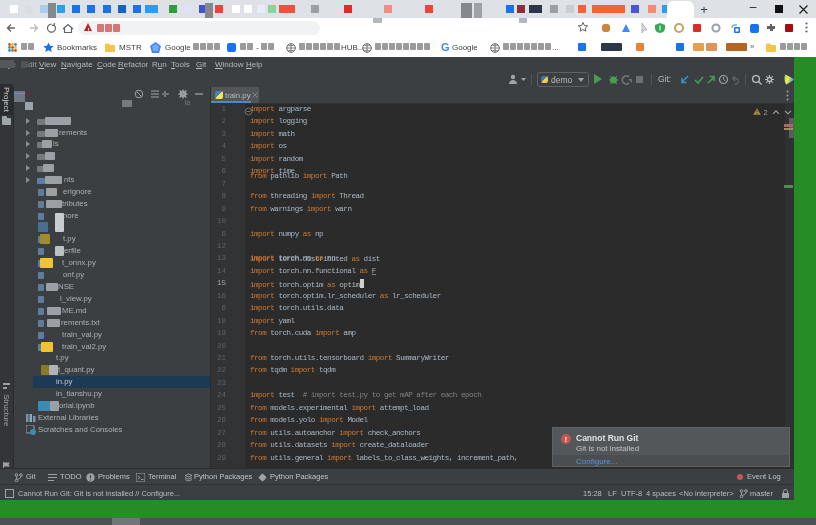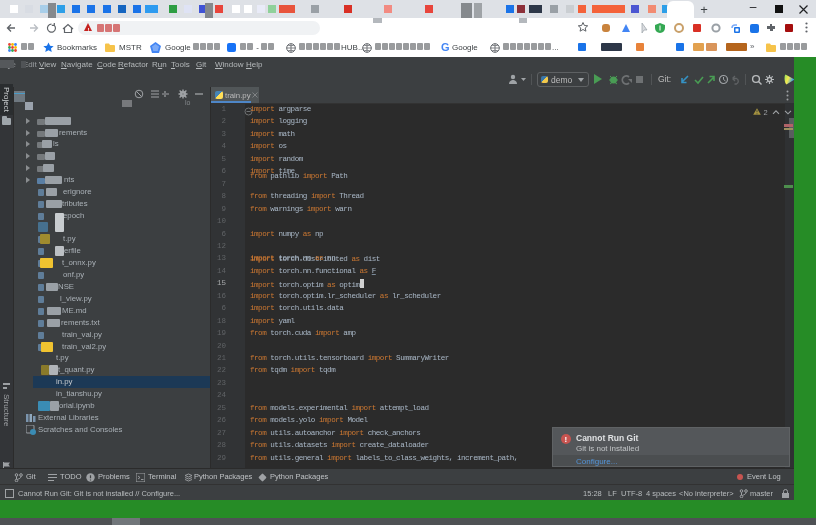--- a/index.html
+++ b/index.html
@@ -347,21 +347,21 @@
       <i class="blur" style="left:32px;width:11px;position:absolute;top:1px"></i>
       <span style="position:absolute;left:49px">erignore</span>
     </div>
 <div class="trow" style="top:112px">
       <i class="fico" style="left:24px"></i>
       <i class="blur" style="left:32px;width:16px;position:absolute;top:1px"></i>
       <span style="position:absolute;left:48px">tributes</span>
     </div>
 <div class="trow" style="top:124px">
       <i class="fico" style="left:24px"></i>
-      <span style="position:absolute;left:49px">epoch</span>
+      <span style="position:absolute;left:49px">nore</span>
     </div>
 <div class="trow" style="top:135px">
       <i class="fico" style="left:24px"></i>
       <i class="blur" style="left:24px;width:10px;position:absolute;top:0px;height:10px;background:#46708e"></i>
       <i class="blur" style="left:41px;width:9px;position:absolute;top:-9px;height:19px;background:#c8cccf"></i>
     </div>
 <div class="trow" style="top:147px">
       <i class="fico" style="left:24px"></i>
       <i class="blur" style="left:26px;width:10px;position:absolute;top:0px;height:10px;background:#a08c2e"></i>
       <span style="position:absolute;left:49px">t.py</span>
@@ -496,20 +496,21 @@
 <div class="cl" style="top:167.4px"><span class="kw">import</span> torch.nn <span class="kw">as</span> nn</div>
 <div class="cl" style="top:179.8px"><span class="kw">import</span> torch.nn.functional <span class="kw">as</span> <u style="text-decoration-color:#7a8a99">F</u></div>
 <div class="cl" style="top:192.3px"><span class="kw">import</span> torch.optim <span class="kw">as</span> optim<span style="display:inline-block;width:4px;height:8.5px;background:#d0d0d0;vertical-align:-1px"></span></div>
 <div class="cl" style="top:204.8px"><span class="kw">import</span> torch.optim.lr_scheduler <span class="kw">as</span> lr_scheduler</div>
 <div class="cl" style="top:217.2px"><span class="kw">import</span> torch.utils.data</div>
 <div class="cl" style="top:229.6px"><span class="kw">import</span> yaml</div>
 <div class="cl" style="top:242.1px"><span class="kw">from</span> torch.cuda <span class="kw">import</span> amp</div>
 <div class="cl" style="top:267.0px"><span class="kw">from</span> torch.utils.tensorboard <span class="kw">import</span> SummaryWriter</div>
 <div class="cl" style="top:279.4px"><span class="kw">from</span> tqdm <span class="kw">import</span> tqdm</div>
 <div class="cl" style="top:291.9px"></div>
+<div class="cl" style="top:304.3px"><span class="kw">import</span> test  <span class="cm"># import test.py to get mAP after each epoch</span></div>
 <div class="cl" style="top:316.8px"><span class="kw">from</span> models.experimental <span class="kw">import</span> attempt_load</div>
 <div class="cl" style="top:329.2px"><span class="kw">from</span> models.yolo <span class="kw">import</span> Model</div>
 <div class="cl" style="top:341.7px"><span class="kw">from</span> utils.autoanchor <span class="kw">import</span> check_anchors</div>
 <div class="cl" style="top:354.1px"><span class="kw">from</span> utils.datasets <span class="kw">import</span> create_dataloader</div>
 <div class="cl" style="top:366.6px"><span class="kw">from</span> utils.general <span class="kw">import</span> labels_to_class_weights, increment_path,</div>
 <div id="tabbar">
       <i class="abs" style="left:0;top:14px;width:40px;height:2px;background:#4e86c7;z-index:3"></i>
       <div id="tab1">
 <i class="abs" style="left:4px;top:4px;width:8px;height:8px;background:linear-gradient(135deg,#4584b6 50%,#ffde57 50%);border-radius:2px"></i>
 <span class="abs" style="left:14px;top:3.5px;font-size:7.8px;color:#bbb">train.py</span>

